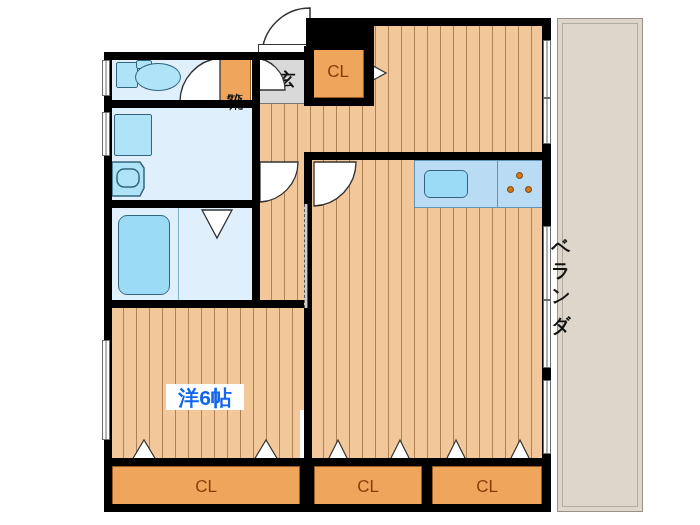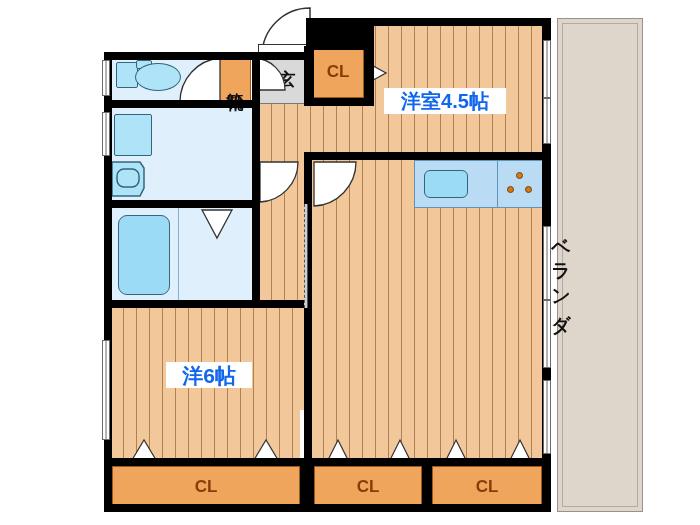--- a/index.html
+++ b/index.html
@@ -27,21 +27,21 @@
   .veranda{background:#ded5cb;border:1px solid #9a9188;}
   .white{background:#ffffff;}
 
   
   .room-label{
     color:#1166ee;font-weight:bold;letter-spacing:0px;
     background:#ffffff;display:flex;align-items:center;justify-content:center;
     white-space:nowrap;line-height:1;
   }
   .cl-label{
-    color:#8a3c08;font-weight:bold;display:flex;
+    color:#8a3c08;font-weight:normal;display:flex;
     align-items:center;justify-content:center;white-space:nowrap;text-align:right;
   }
   .blk-label{
     color:#111;font-weight:bold;display:flex;
     align-items:center;justify-content:center;white-space:nowrap;
   }
   .vert-label{
     writing-mode:vertical-rl;text-orientation:upright;
     color:#111;font-weight:bold;display:flex;
     align-items:center;justify-content:center;letter-spacing:4px;
@@ -214,18 +214,17 @@
   <div class="abs win-v" style="left:102px;top:60px;width:8px;height:36px;"></div>
   <div class="abs win-v" style="left:102px;top:112px;width:8px;height:44px;"></div>
   <div class="abs win-v" style="left:102px;top:340px;width:8px;height:100px;"></div>
 
   <div class="abs win-v" style="left:543px;top:40px;width:8px;height:58px;"></div>
   <div class="abs win-v" style="left:543px;top:98px;width:8px;height:46px;"></div>
   <div class="abs win-v" style="left:543px;top:226px;width:8px;height:74px;"></div>
   <div class="abs win-v" style="left:543px;top:300px;width:8px;height:68px;"></div>
   <div class="abs win-v" style="left:543px;top:380px;width:8px;height:74px;"></div>
 
-  <div class="abs room-label" style="left:384px;top:88px;width:122px;height:26px;font-size:20px;">洋室4.5帖</div>
-
-
-  <div class="abs room-label" style="left:166px;top:362px;width:86px;height:26px;font-size:21px;">洋6帖</div>
+
+
+  <div class="abs room-label" style="left:166px;top:384px;width:78px;height:26px;font-size:21px;">洋6帖</div>
 
 </div>
 
 </body></html>

